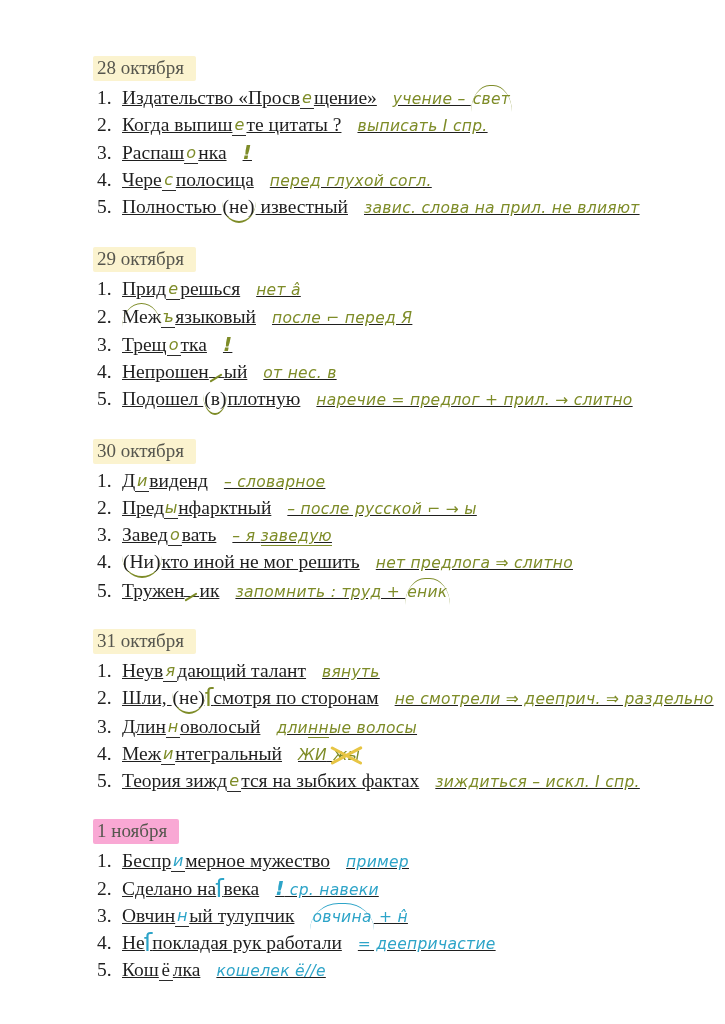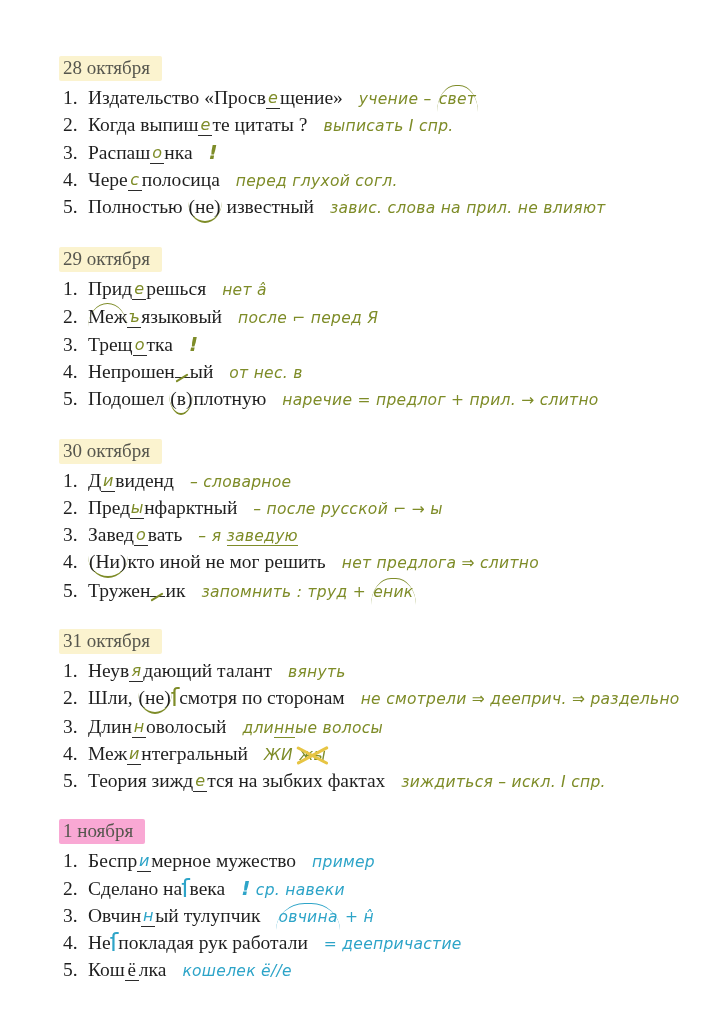--- a/index.html
+++ b/index.html
@@ -1,21 +1,21 @@
 <!DOCTYPE html>
 <html><head>
 <meta charset="utf-8">
 <style>
   html,body { margin:0; padding:0; }
   body {
     width:725px; height:1024px; overflow:hidden;
     background:#ffffff; color:#1f1f1f;
     font-family:"Liberation Serif", serif;
   }
-  #doc { padding:56px 10px 0 63px; position:relative; }
+  #doc { padding:56px 10px 0 97px; position:relative;text-decoration:underline; }
 
   .section { margin-bottom:24px; position:relative; }
   .section.green { --ink:#7e8c28; }
   .section.blue  { --ink:#2da4c8; }
 
   .date {
     display:inline-block; font-size:19px; color:#56564e;
     padding:1px 12px 2px 4px; margin-left:-4px; margin-bottom:4px;
     border-radius:2px;
   }

